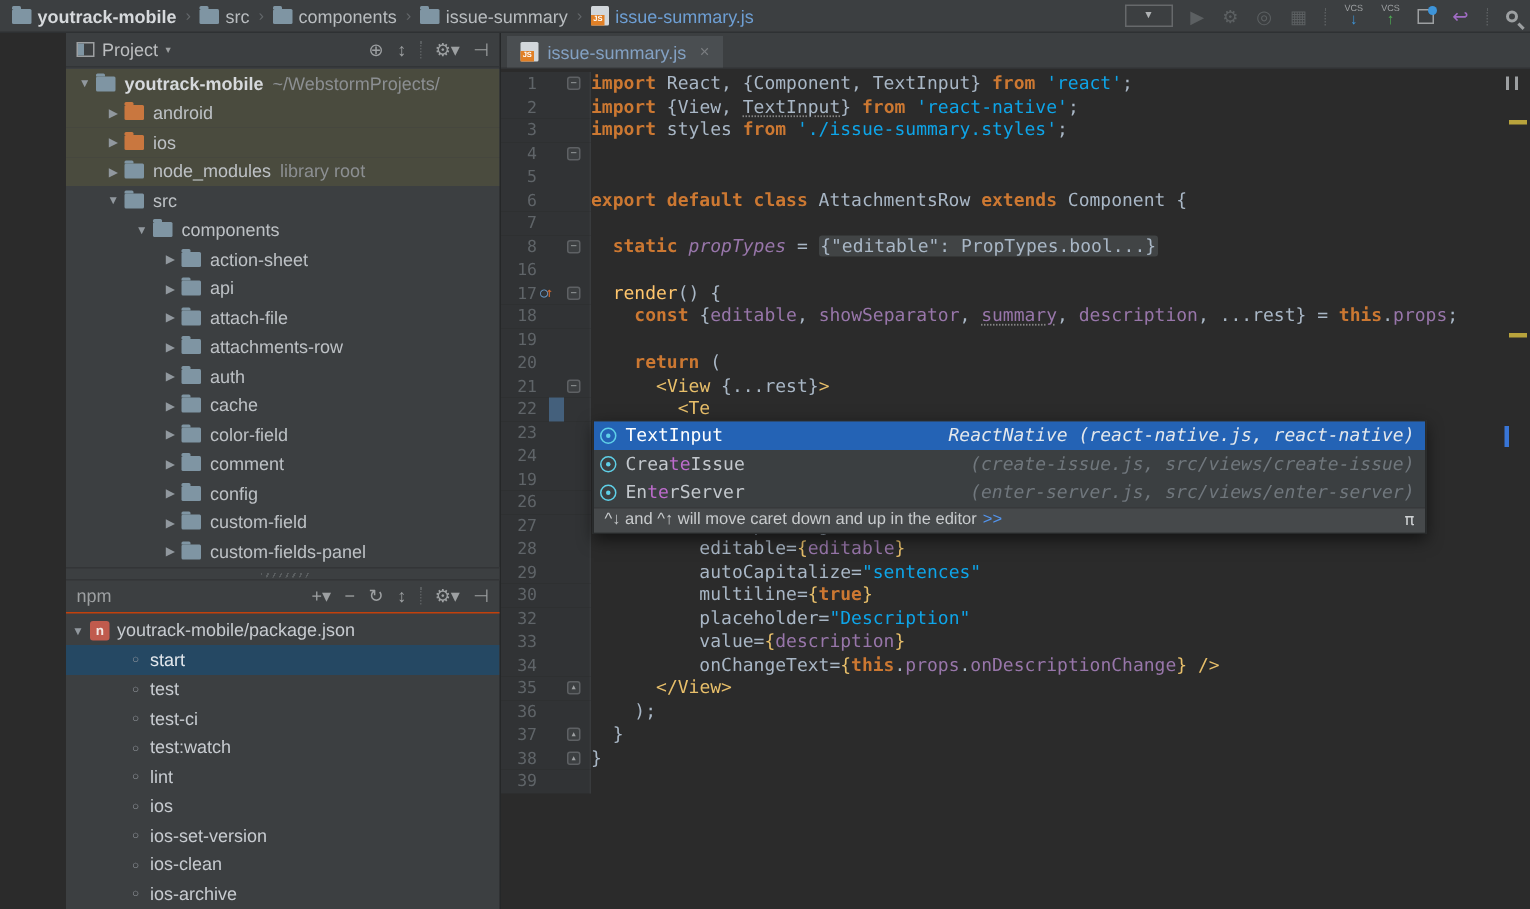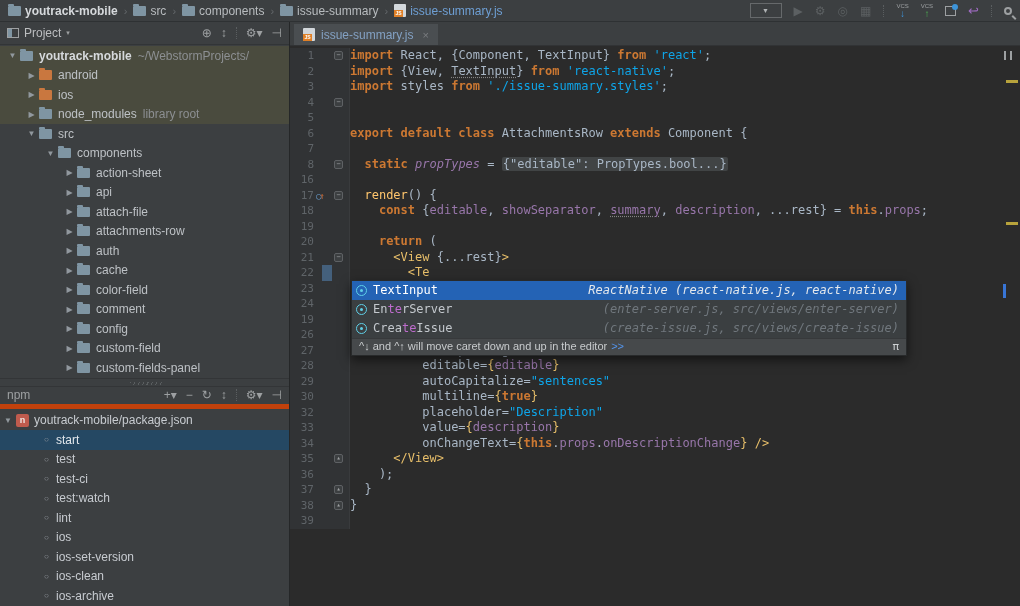--- a/index.html
+++ b/index.html
@@ -34,42 +34,42 @@
   .vcs.down i { color:#3d94d9; }
   .vcs.up i { color:#4db053; }
   .recent { width:11px; height:10px; border:1px solid #9da0a2; position:relative; }
   .recent::after { content:""; position:absolute; right:-3px; top:-3px; width:6px; height:6px; border-radius:50%; background:#3d94d9; }
   .undo { color:#a06cc4; font-size:13px; }
   .searchic { width:8px; height:8px; border:2px solid #9da0a2; border-radius:50%; position:relative; }
   .searchic::after { content:""; position:absolute; width:2px; height:5px; background:#9da0a2; left:7px; top:6px; transform:rotate(-45deg); }
   .tsep { width:1px; height:12px; border-left:1px dotted #5a5e60; }
 
   
-  .main { flex:1; display:flex; min-height:0; }
+  .main { flex:1; display:flex; min-height:0;padding-left:44px; }
   .left { width:290px; flex:none; background:#3c3f41; border-right:1px solid #252728; display:flex; flex-direction:column; }
 
   .panel-header { height:23px; flex:none; display:flex; align-items:center; gap:5px; padding:0 7px; color:#bcbec0; border-bottom:1px solid #323537; }
   .panel-header .hicons { margin-left:auto; display:flex; align-items:center; gap:9px; color:#9da0a2; font-size:12px; }
   .projic { width:12px; height:10px; border:1px solid #9da0a2; position:relative; }
   .projic::before { content:""; position:absolute; left:0; top:0; width:4px; height:8px; background:#7f95a3; }
   .hcaret { font-size:7px; color:#9da0a2; }
 
   .tree { flex:none; overflow:hidden; padding-top:1px; }
   .tree-row { height:19.5px; display:flex; align-items:center; cursor:default; color:#bdc1c5; }
   .tree-row.olive { background:#4a4b3e; }
   .tree-row .arrow { width:15px; flex:none; font-size:8px; color:#91989e; text-align:center; }
   .tree-row .folder { margin-right:6px; }
   .tree-row .tlabel.bold { font-weight:bold; color:#d6d9dc; }
   .tree-row .suffix { color:#8c8f92; margin-left:6px; white-space:nowrap; }
 
   .splitter { height:9px; flex:none; background:#3c3f41; border-top:1px solid #333537; border-bottom:1px solid #333537; position:relative; }
   .splitter::after { content:""; position:absolute; left:130px; top:3px; width:34px; height:3px;
        background:repeating-linear-gradient(115deg,#5a5e60 0 1px,transparent 1px 4px); }
 
-  .npm-header { height:22px; flex:none; display:flex; align-items:center; padding:0 7px; color:#9da0a2; border-bottom:5px solid #c2410c; }
+  .npm-header { height:22px; flex:none; display:flex; align-items:center; padding:0 7px; color:#9da0a2; border-bottom:1px solid #c2410c; }
   .npm-header .hicons { margin-left:auto; display:flex; align-items:center; gap:9px; font-size:12px; }
   .plusdrop { display:flex; align-items:flex-end; gap:1px; }
 
   .npm-tree { flex:1; overflow:hidden; padding-top:2px; }
   .npm-row { height:19.5px; display:flex; align-items:center; color:#c7cbd0; cursor:default; }
   .npm-row.selected { background:#254863; color:#e2e7ec; }
   .npm-row .arrow { width:16px; flex:none; font-size:8px; color:#91989e; text-align:center; }
   .npmic { width:13px; height:13px; background:#c05b4d; border-radius:2px; margin-right:5px; flex:none;
            color:#f1e7e3; font-size:9px; font-weight:bold; text-align:center; line-height:13px; }
   .npm-row .bullet { width:12px; margin-left:44px; flex:none; color:#9599a0; font-size:8px; }
@@ -593,27 +593,27 @@
           </div>
         <div class="popup">
           <div id="popup-rows">
               <div class="popup-row sel">
                 <span class="atom"></span>
                 <span><span>TextInput</span></span>
                 <span class="loc">ReactNative (react-native.js, react-native)</span>
               </div>
               <div class="popup-row">
                 <span class="atom"></span>
-                <span><span>En</span><span class="match">te</span><span>rServer</span></span>
-                <span class="loc">(enter-server.js, src/views/enter-server)</span>
+                <span><span>Crea</span><span class="match">te</span><span>Issue</span></span>
+                <span class="loc">(create-issue.js, src/views/create-issue)</span>
               </div>
               <div class="popup-row">
                 <span class="atom"></span>
-                <span><span>Crea</span><span class="match">te</span><span>Issue</span></span>
-                <span class="loc">(create-issue.js, src/views/create-issue)</span>
+                <span><span>En</span><span class="match">te</span><span>rServer</span></span>
+                <span class="loc">(enter-server.js, src/views/enter-server)</span>
               </div>
             </div>
           <div class="popup-footer">
             <span>^↓ and ^↑ will move caret down and up in the editor</span>
             <span class="footer-link">&gt;&gt;</span>
             <span class="pi">π</span>
           </div>
         </div>
         <div id="stripe">
             <div class="mark yellow" style="top: 34px;"></div>

